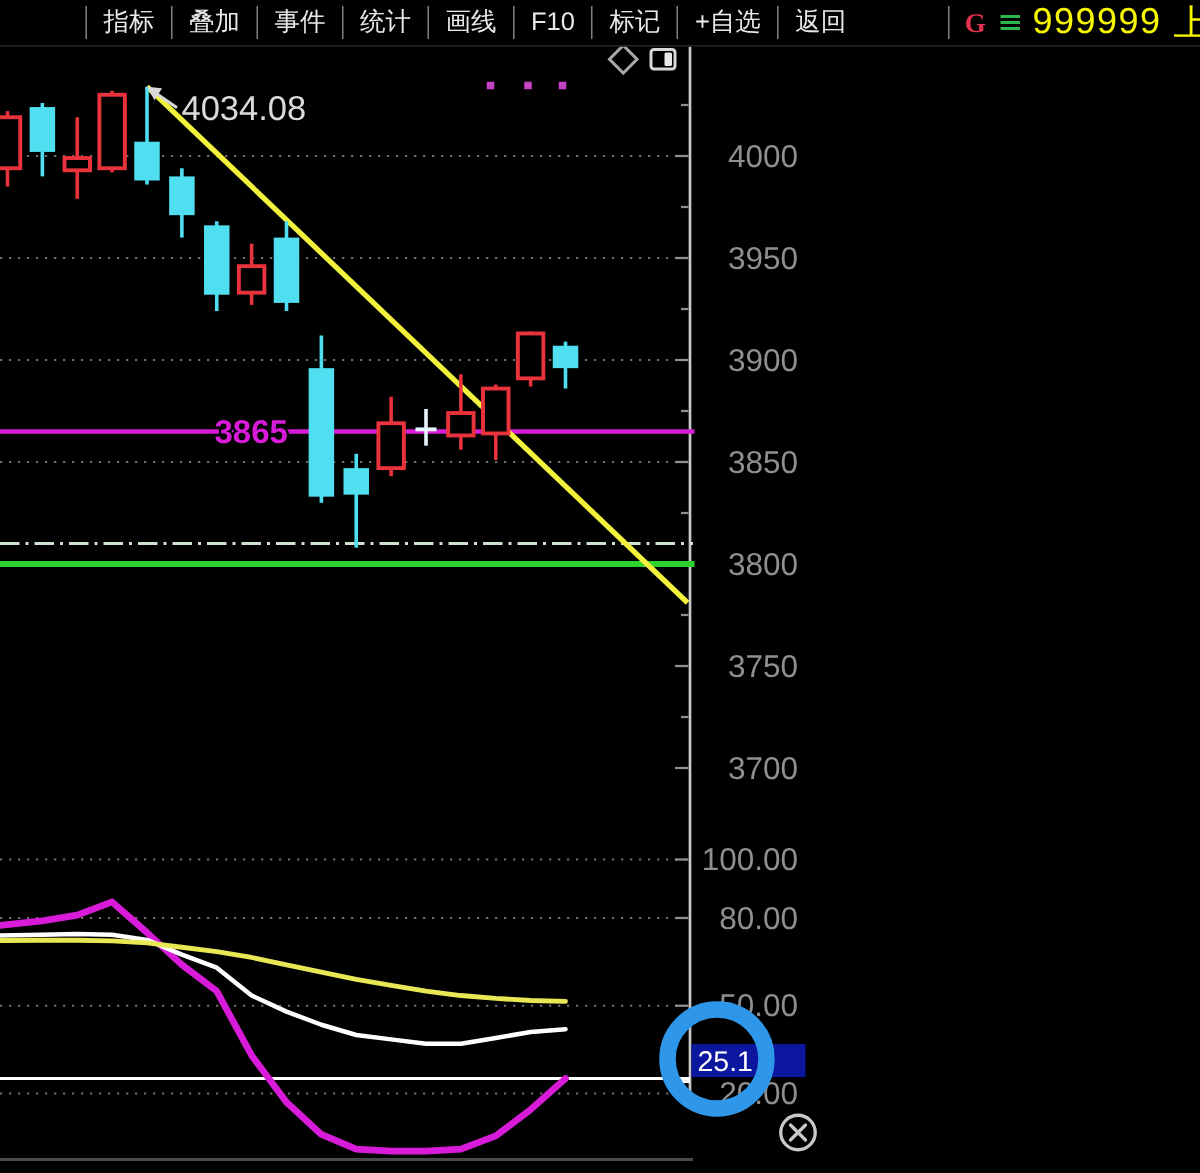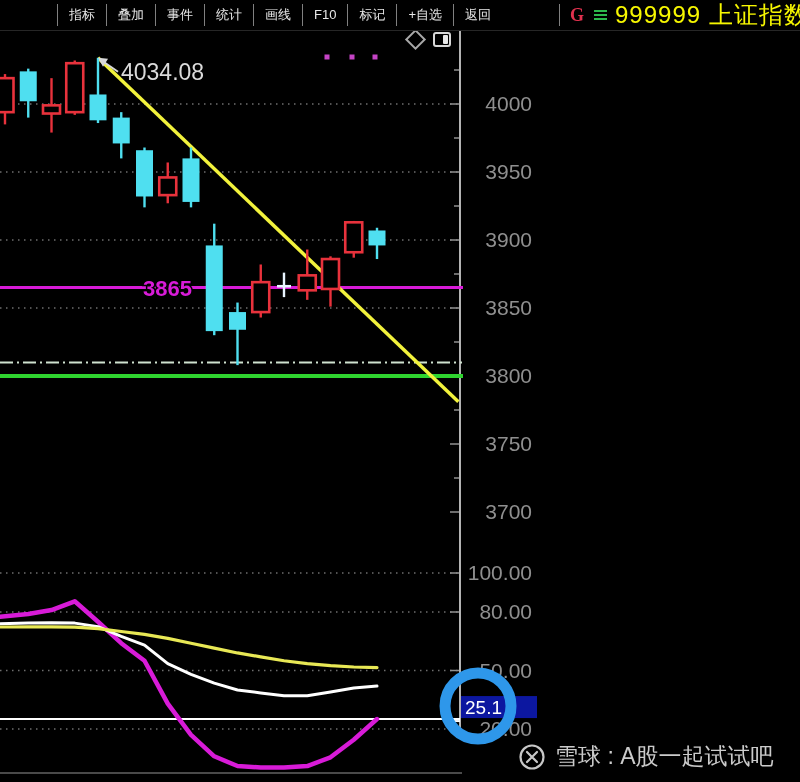--- a/index.html
+++ b/index.html
@@ -1,21 +1,21 @@
 <!DOCTYPE html>
 <html><head>
 <meta charset="utf-8">
 <style>
   html,body{margin:0;padding:0;background:#000;}
   body{width:800px;height:782px;position:relative;overflow:hidden;
        font-family:"Liberation Sans","DejaVu Sans",sans-serif;}
   .topbar{position:absolute;left:0;top:0;width:800px;height:30px;background:#000;
           border-bottom:1px solid #262626;display:flex;align-items:center;z-index:5;}
   .menu{display:flex;align-items:center;height:30px;margin-left:57px;}
-  .menu .item{color:#e8e8e8;font-size:13px;padding:0 11px;height:30px;line-height:30px;white-space:nowrap;}
+  .menu .item{color:#e8e8e8;font-size:17px;padding:0 11px;height:30px;line-height:30px;white-space:nowrap;}
   .menu .div{width:1px;height:22px;background:#808080;}
   .stock{display:flex;align-items:center;margin-left:10px;gap:8px;}
   .stock .flag{color:#e0314e;font-size:18px;font-weight:bold;font-family:"Liberation Serif",serif;}
   .list-icon{display:inline-flex;flex-direction:column;gap:2px;margin-left:2px;}
   .list-icon i{display:block;width:13px;height:2px;background:#2db84d;}
   .stock .code,.stock .name{color:#f7f700;font-size:24px;letter-spacing:1px;white-space:nowrap;}
   .chart-area{position:absolute;left:0;top:0;width:800px;height:782px;}
   #chart-svg{position:absolute;left:0;top:0;}
   .chart-tools{position:absolute;left:408px;top:32px;display:flex;align-items:center;gap:10px;z-index:4;}
   .diamond{width:11px;height:11px;border:2px solid #a8a8a8;transform:rotate(45deg);display:inline-block;}
@@ -126,21 +126,20 @@
     <span class="diamond"></span>
     <span class="layout">
         <i></i>
       </span>
   </div>
   <div class="watermark">
     <svg width="28" height="28" viewBox="0 0 28 28">
       <circle cx="14" cy="14" r="11.5" fill="none" stroke="#c8c8c8" stroke-width="2.2"></circle>
       <path d="M9 9 Q14 14 19 19 M19 9 Q14 14 9 19" fill="none" stroke="#c8c8c8" stroke-width="2.2" stroke-linecap="round"></path>
     </svg>
-    <span class="txt">雪球 : A股一起试试吧</span>
   </div>
 </div>
 
 <div class="topbar">
   <div class="menu" id="menu">
       <span class="div"></span>
       <span class="item">指标</span>
       <span class="div"></span>
       <span class="item">叠加</span>
       <span class="div"></span>

